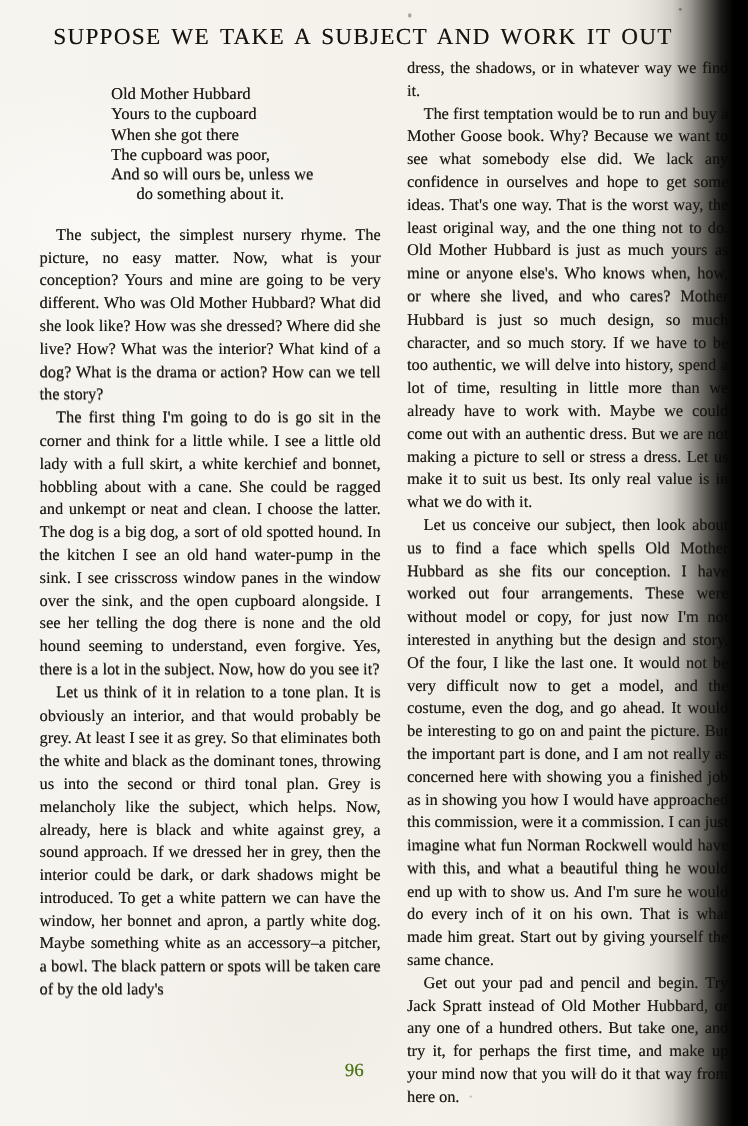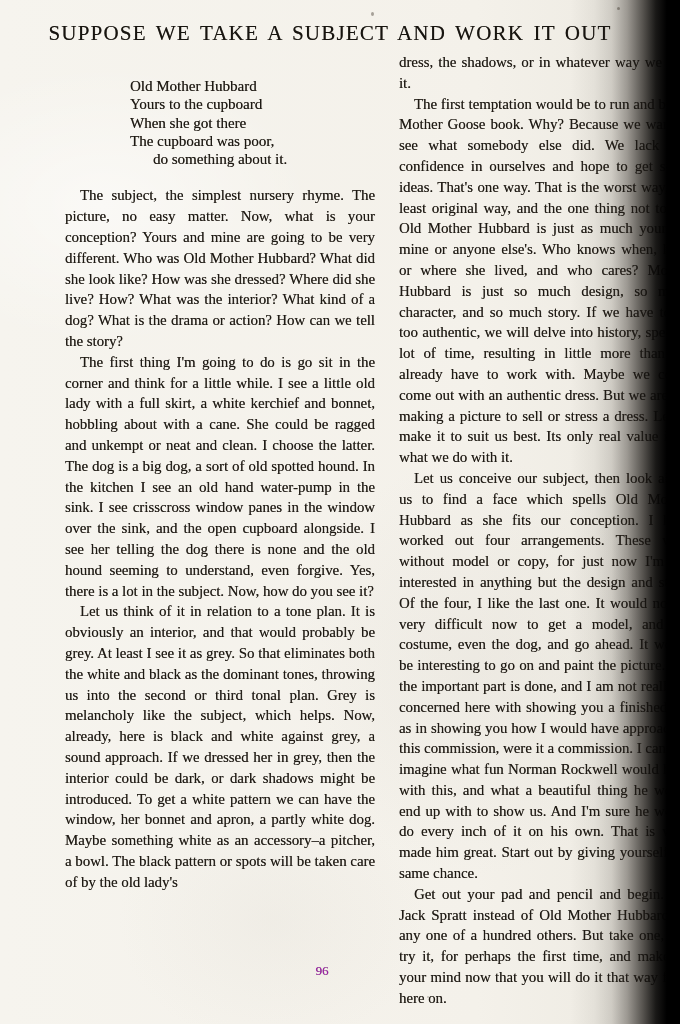--- a/index.html
+++ b/index.html
@@ -35,21 +35,21 @@
     color: #17140f;
     white-space: nowrap;
     text-shadow: 0.2px 0.2px 0.5px rgba(25,20,15,0.55);
   }
   .columns {
     position: absolute;
     top: 52px;
     left: 36px;
     display: flex;
   }
-  .col-left  { width: 310px; margin-right: 24px; margin-left: 29px; }
+  .col-left  { width: 310px; margin-right: 24px; }
   .col-right { width: 292px; }
   .body-text p {
     margin: 0;
     font-size: 14.8px;
     line-height: 20.8px;
     text-align: justify;
     text-indent: 15px;
     color: #1e1a14;
     text-shadow: 0.2px 0.2px 0.45px rgba(35,28,20,0.65);
   }
@@ -62,22 +62,22 @@
     text-shadow: 0.2px 0.2px 0.45px rgba(35,28,20,0.65);
   }
   .poem-line { white-space: nowrap; }
   .poem-line.indented { padding-left: 23px; font-family: Liberation Serif, serif; }
   .italic { }
   .page-number {
     position: absolute;
     top: 963px;
     left: 322px;
     transform: translateX(-50%);
-    font-size: 13px;
-    color: #a21caf;
+    font-size: 17px;
+    color: #4d7c0f;
     text-shadow: 0.2px 0.2px 0.5px rgba(35,28,20,0.6);
   }
   
   .gutter-shadow {
     position: absolute;
     top: 0;
     right: 0;
     width: 110px;
     height: 1024px;
     z-index: 5;
@@ -109,20 +109,21 @@
 <h1 class="page-title">SUPPOSE WE TAKE A SUBJECT AND WORK IT OUT</h1>
 
 <div class="columns">
 
   <div class="col-left body-text">
     <div class="poem">
       <div class="poem-line">Old Mother Hubbard</div>
       <div class="poem-line">Yours to the cupboard</div>
       <div class="poem-line">When she got there</div>
       <div class="poem-line">The cupboard was poor,</div>
+      <div class="poem-line">And so will ours be, unless we</div>
       <div class="poem-line indented">do something about it.</div>
     </div>
     <p>The subject, the simplest nursery rhyme. The picture, no easy matter. Now, what is your conception? Yours and mine are going to be very different. Who was Old Mother Hubbard? What did she look like? How was she dressed? Where did she live? How? What was the interior? What kind of a dog? What is the drama or action? How can we tell the story?</p>
     <p><span>The first thing I'm going to do is go sit in the corner and think for a little while. I see a little old lady with a full skirt, a white kerchief and bonnet, hobbling about with a cane. She could be ragged and unkempt or neat and clean. I choose the latter. The dog is a big dog, a sort of old spotted hound. In the kitchen I see an old hand water-pump in the sink. I see crisscross window panes in the window over the sink, and the open cupboard alongside. I see her telling the dog there is none and the old hound seeming to understand, even forgive. Yes, there is a lot in the subject. Now, how do </span><span class="italic">you</span><span> see it?</span></p>
     <p>Let us think of it in relation to a tone plan. It is obviously an interior, and that would probably be grey. At least I see it as grey. So that eliminates both the white and black as the dominant tones, throwing us into the second or third tonal plan. Grey is melancholy like the subject, which helps. Now, already, here is black and white against grey, a sound approach. If we dressed her in grey, then the interior could be dark, or dark shadows might be introduced. To get a white pattern we can have the window, her bonnet and apron, a partly white dog. Maybe something white as an accessory–a pitcher, a bowl. The black pattern or spots will be taken care of by the old lady's</p>
   </div>
 
   <div class="col-right body-text">
     <p class="no-indent">dress, the shadows, or in whatever way we find it.</p>
     <p>The first temptation would be to run and buy a Mother Goose book. Why? Because we want to see what somebody else did. We lack any confidence in ourselves and hope to get some ideas. That's one way. That is the worst way, the least original way, and the one thing not to do. Old Mother Hubbard is just as much yours as mine or anyone else's. Who knows when, how, or where she lived, and who cares? Mother Hubbard is just so much design, so much character, and so much story. If we have to be too authentic, we will delve into history, spend a lot of time, resulting in little more than we already have to work with. Maybe we could come out with an authentic dress. But we are not making a picture to sell or stress a dress. Let us make it to suit us best. Its only real value is in what we do with it.</p>

